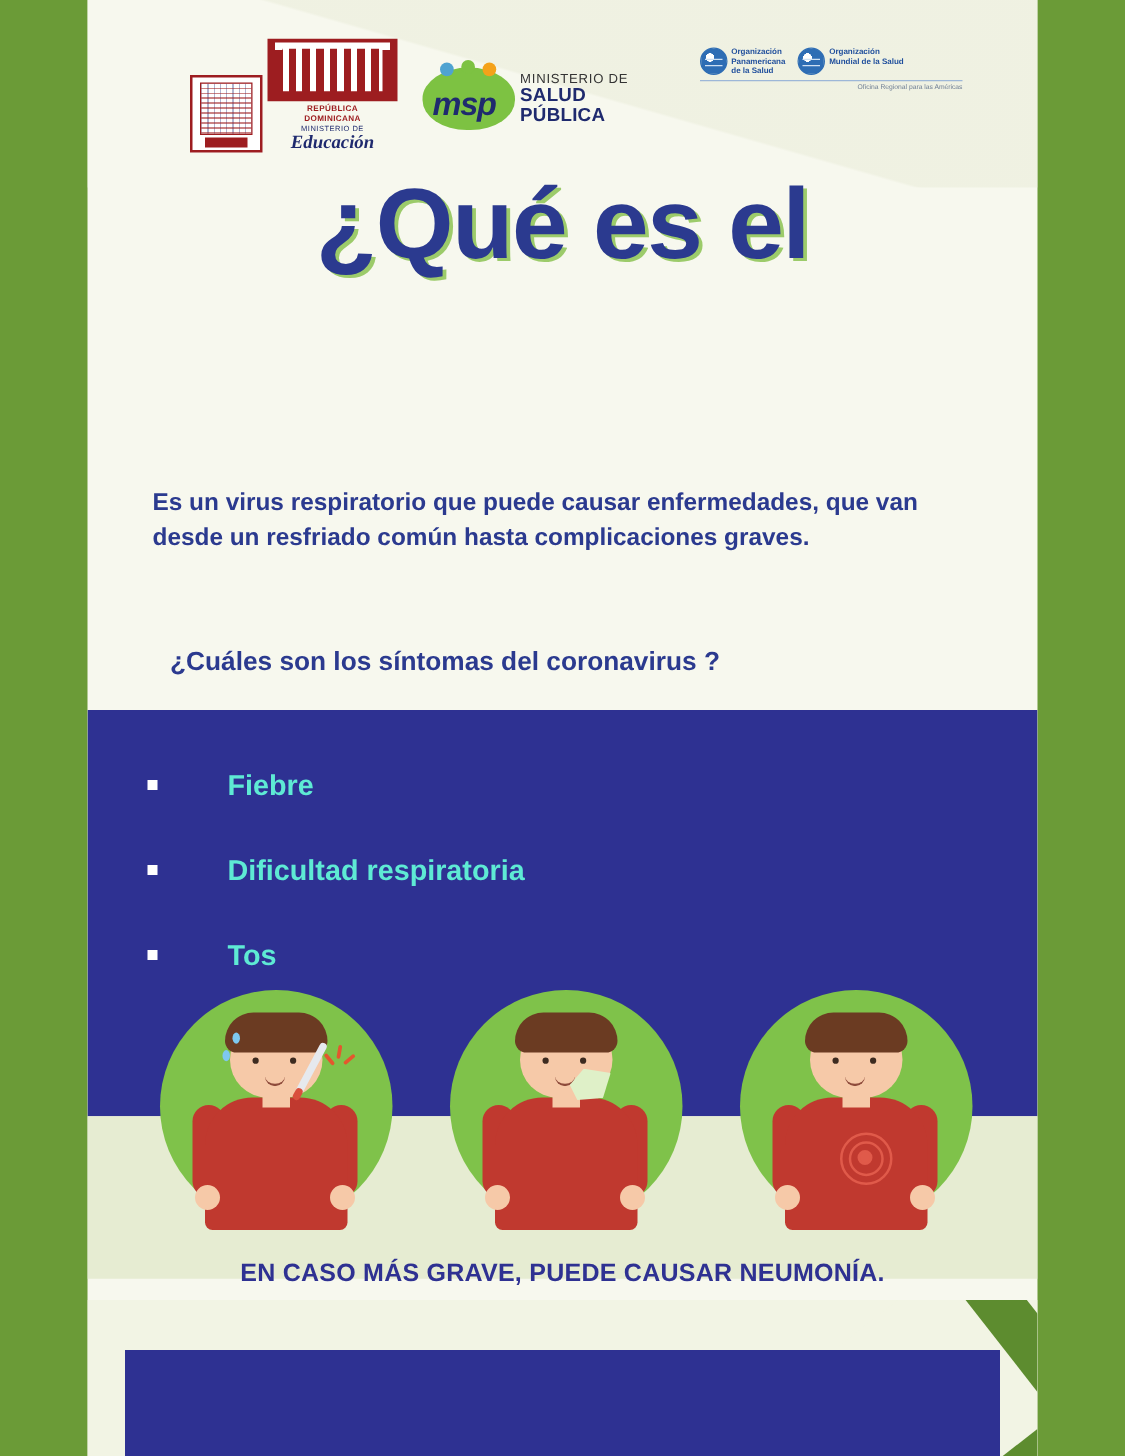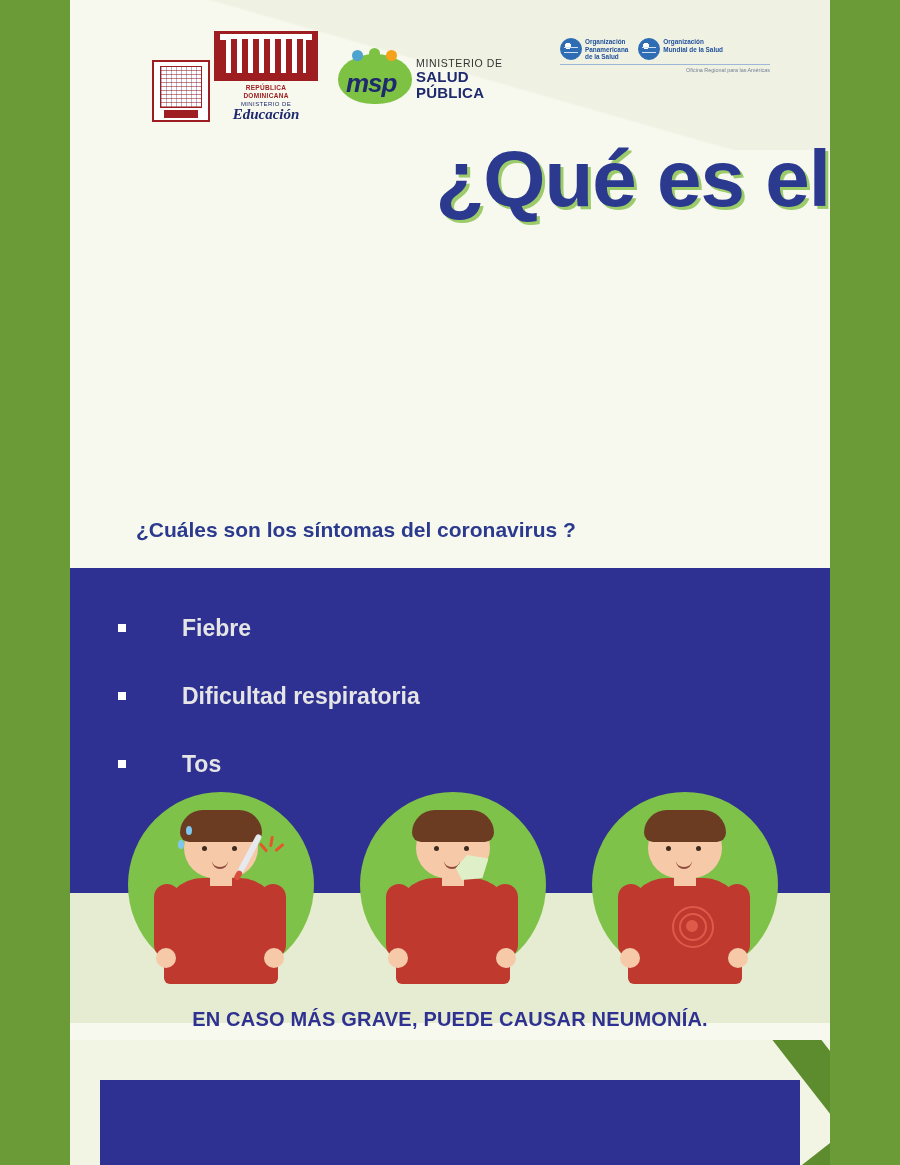--- a/index.html
+++ b/index.html
@@ -248,21 +248,21 @@
     color: #6f7f95;
     margin-top: 2px;
     text-align: right;
   }
   
   .title {
     position: absolute;
     left: 0;
     top: 140px;
     width: 760px;
-    text-align: right;
+    text-align: center;
     font-size: 80px;
     font-weight: 700;
     color: #2b3a8f;
     line-height: .98;
     letter-spacing: -1px;
     text-shadow: 3px 3px 0 #9ccb6a;
   }
   .title .l2 { display: block; }
   
   .lead {
@@ -307,21 +307,21 @@
   .sym .bullet {
     width: 8px;
     height: 8px;
     background: #ffffff;
     margin-right: 56px;
     flex: 0 0 auto;
   }
   .sym .label {
     font-size: 23px;
     font-weight: 700;
-    color: #e5e5e5;
+    color: #5eead4;
   }
   
   .illus {
     position: absolute;
     left: 0;
     top: 782px;
     width: 760px;
     height: 220px;
   }
   .circ {
@@ -542,20 +542,21 @@
         </div>
         <div class="ops-sub">Oficina Regional para las Américas</div>
       </div>
 
     </div>
 
     <div class="title">
       <span class="l1">¿Qué es el</span>
     </div>
 
+    <div class="lead">Es un virus respiratorio que puede causar enfermedades, que van desde un resfriado común hasta complicaciones graves.</div>
 
     <div class="question">¿Cuáles son los síntomas del coronavirus ?</div>
 
     <div class="blue-block">
       <div class="symptoms">
         <div class="sym">
           <span class="bullet"></span>
           <span class="label">Fiebre</span>
         </div>
         <div class="sym">

